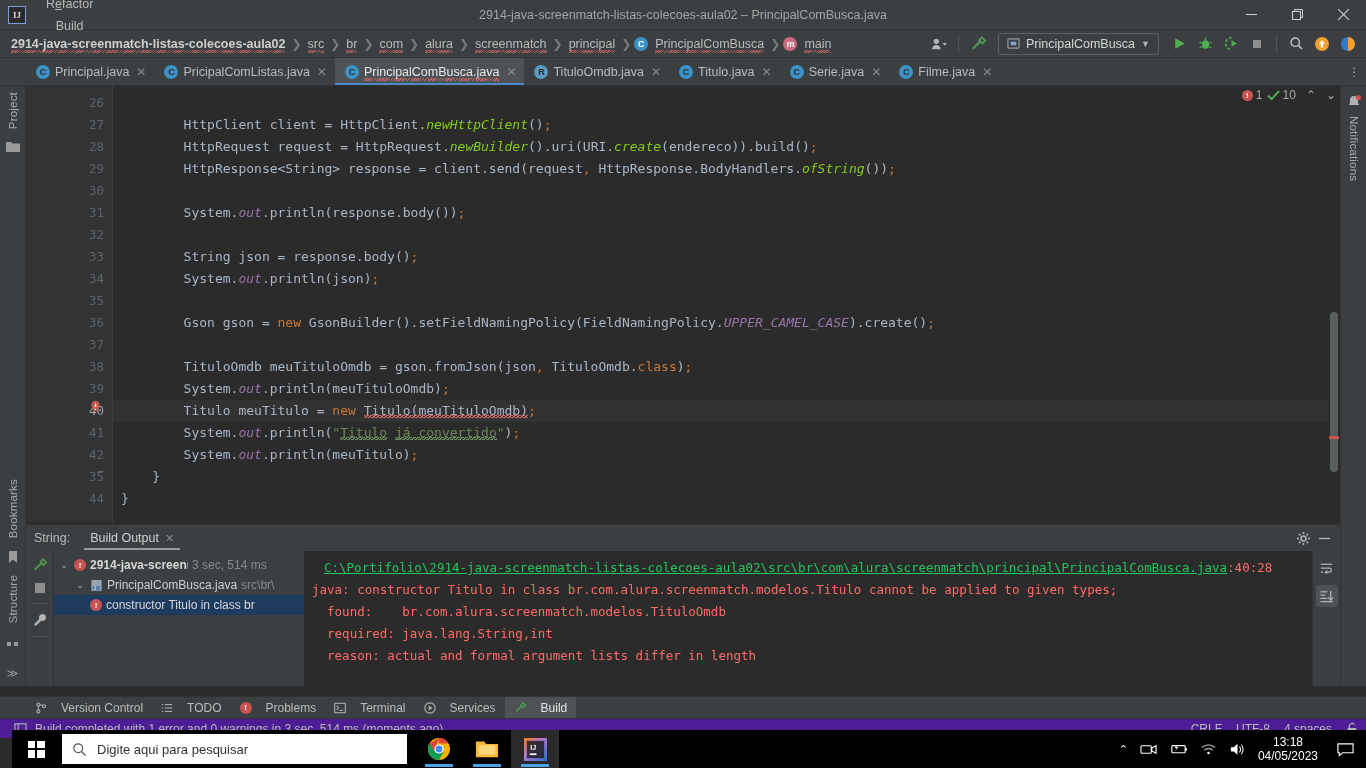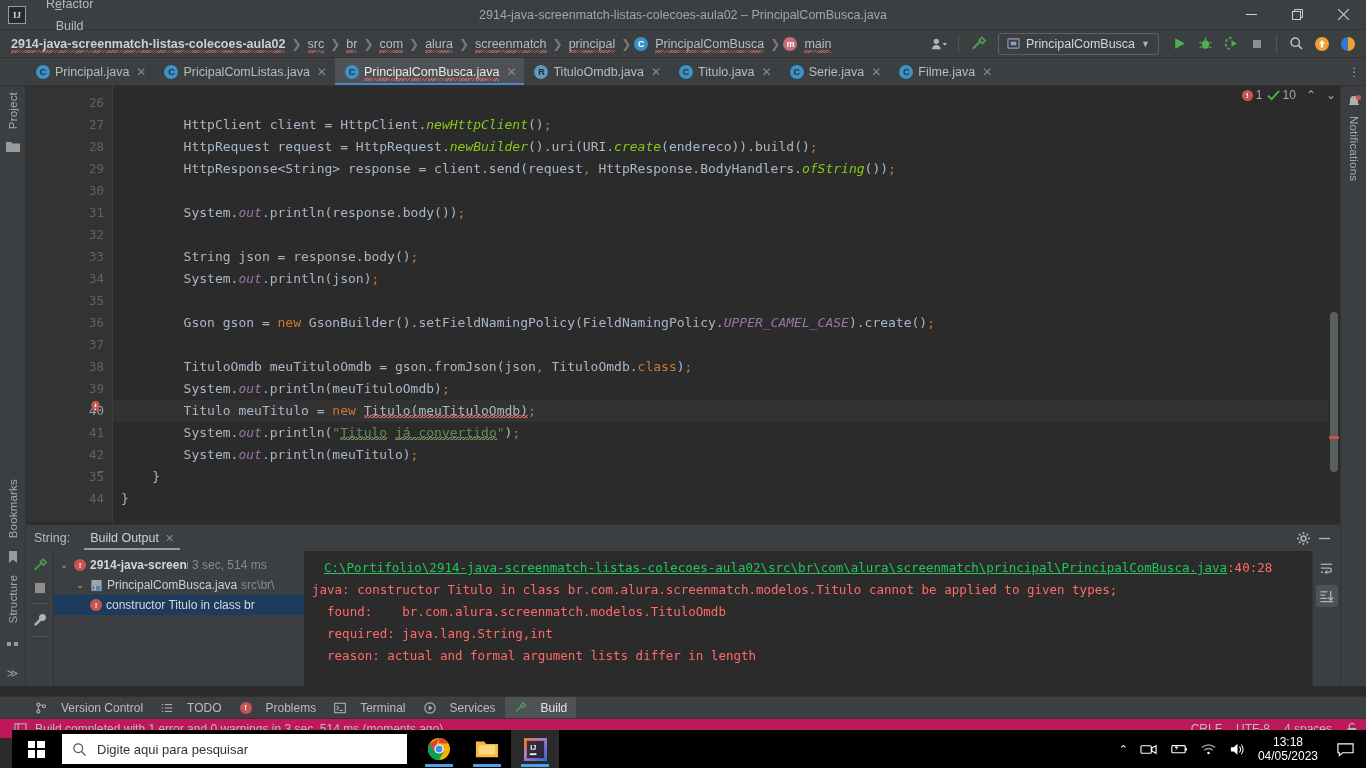--- a/index.html
+++ b/index.html
@@ -221,21 +221,21 @@
     position: absolute; left: 0; right: 0; bottom: 50px; height: 22px;
     background: #3c3f41; display: flex; align-items: center; padding-left: 26px;
     border-top: 1px solid #323232; font-size: 12px;
   }
   .twitem { display: flex; align-items: center; gap: 14px; padding: 0 9px; height: 22px; color: #bbbbbb; }
   .twitem.active { background: #4e5254; color: #e6e6e6; }
 
   
   .statusbar {
     position: absolute; left: 0; right: 0; bottom: 30px; height: 20px;
-    background: #be185d; display: flex; align-items: center;
+    background: #4c1d95; display: flex; align-items: center;
     padding: 0 8px; font-size: 12px; color: #bbbbbb; border-top: 1px solid #323232;
   }
   .sb-right { margin-left: auto; display: flex; align-items: center; gap: 14px; }
 
   
   .taskbar {
     position: absolute; left: 12px; right: 0; bottom: 0; height: 38px;
     background: #000000; display: flex; align-items: center;
   }
   .start {

